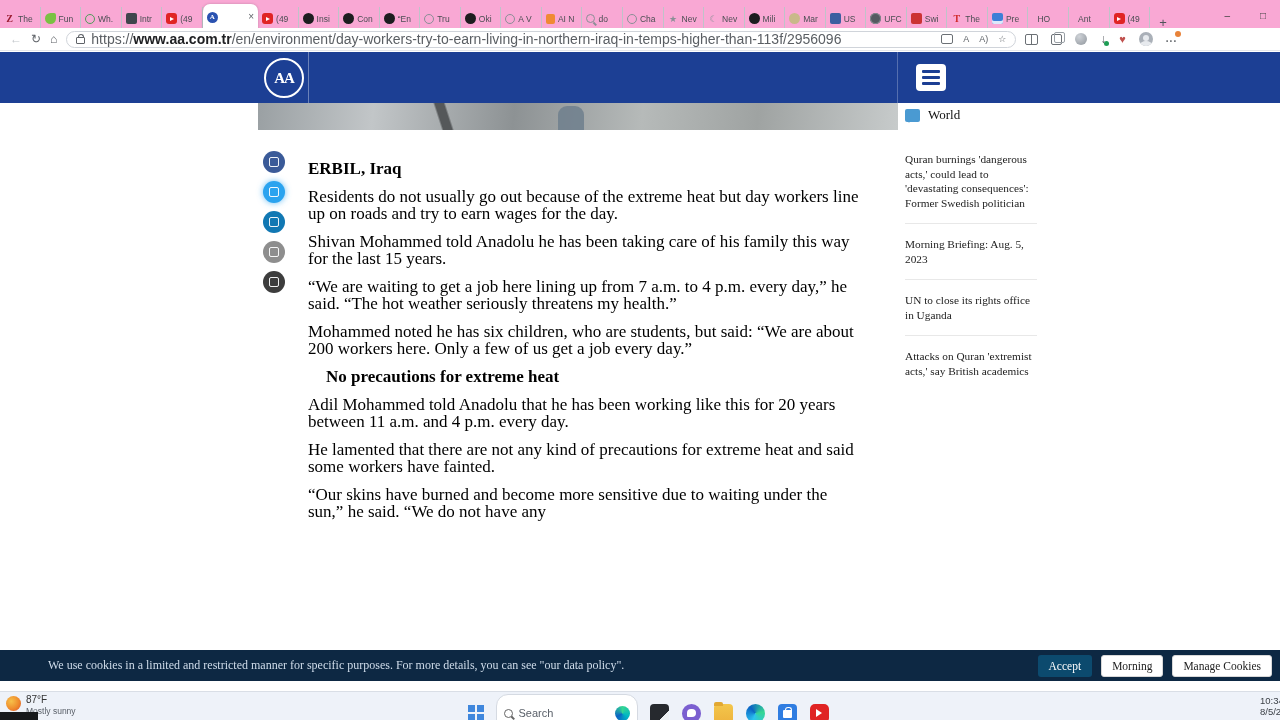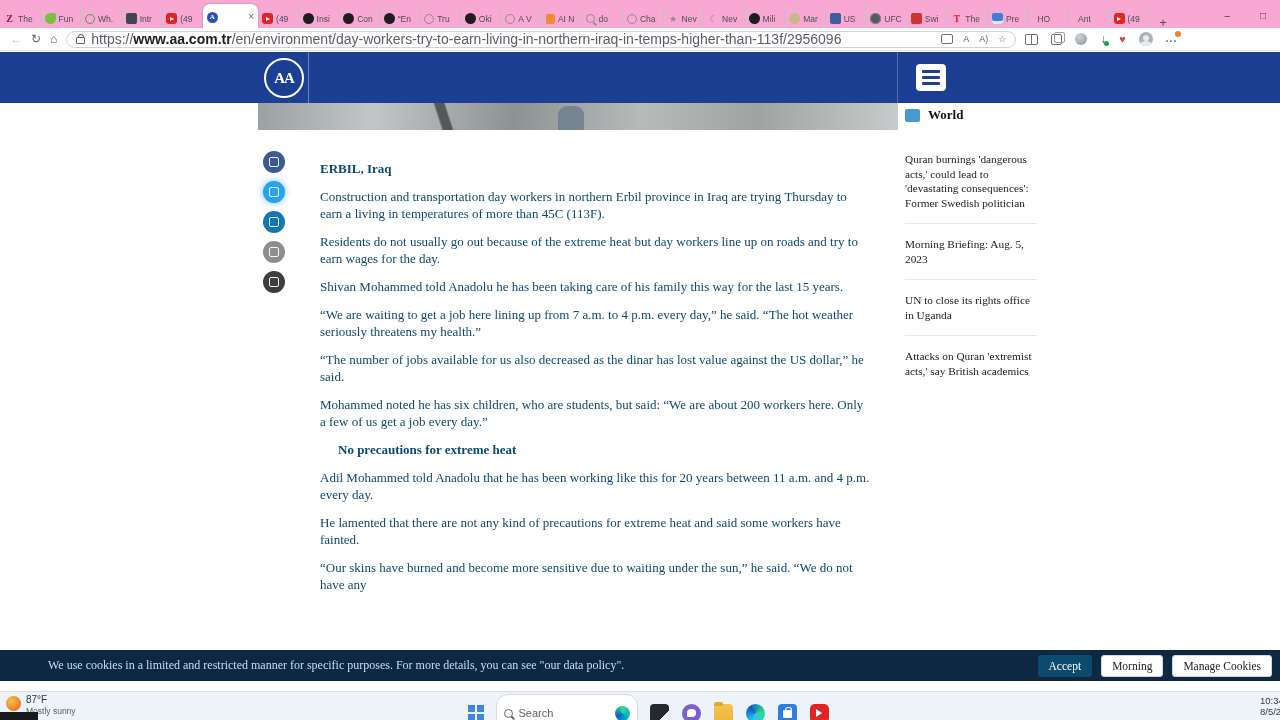--- a/index.html
+++ b/index.html
@@ -102,29 +102,29 @@
         background:#6e7f8d;border-radius:9px 9px 2px 2px;opacity:.85}
 
   
   .share{position:absolute;left:263px;top:151px;display:flex;flex-direction:column;gap:8px}
   .sbtn{width:22px;height:22px;border-radius:50%;display:flex;align-items:center;justify-content:center;cursor:pointer}
   .sbtn i{width:8px;height:8px;border:1.5px solid rgba(255,255,255,.92);border-radius:2px}
   .fb{background:#3a5a98}.tw{background:#2aa3ef;box-shadow:0 0 6px rgba(42,163,239,.7)}
   .li{background:#1178b3}.wa{background:#8e8e8e}.em{background:#3d3d3d}
 
   
-  .article{position:absolute;left:320px;top:160px;width:552px;font-family:"Liberation Serif",serif;
-           font-size:13px;line-height:17px;color:#0c4a6e}
+  .article{position:absolute;left:308px;top:160px;width:552px;font-family:"Liberation Serif",serif;
+           font-size:17px;line-height:17px;color:#000000}
   .dateline{font-weight:bold;margin:0 0 11px 0}
   .article p{margin:0 0 11px 0}
   .subhead{font-weight:bold;margin:0 0 11px 18px}
 
   
   .sidebar{position:absolute;left:905px;top:107px;width:132px;font-family:"Liberation Serif",serif}
-  .world{display:flex;gap:8px;align-items:center;font-weight:bold;font-size:13px;color:#111}
+  .world{display:flex;gap:8px;align-items:center;font-weight:normal;font-size:13px;color:#111}
   .world-icon{width:15px;height:13px;background:#4a9ad2;border-radius:2px;position:relative;flex:0 0 auto}
   .world-icon::after{content:"";position:absolute;left:2px;bottom:-5px;border:4px solid transparent;
         border-top:4px solid #4a9ad2;border-left-width:2px;border-right-width:2px}
   .side-list{margin-top:16px}
   .side-item{padding:13px 0;border-bottom:1px solid #e8e8e8;font-size:11.3px;line-height:14.5px;
         color:#222;cursor:pointer}
   .side-item:last-child{border-bottom:none}
 
   
   .cookie{position:absolute;left:0;top:650px;width:1280px;height:31px;background:#0d2843;
@@ -404,25 +404,23 @@
     </div>
   <div class="sbtn em">
       <i></i>
     </div>
 </div>
 
 <div class="article">
   <div class="dateline">ERBIL, Iraq</div>
   <div>
 
-  <p>Construction and transportation day workers in northern Erbil province in Iraq are trying Thursday to earn a living in temperatures of more than 45C (113F).</p>
       <p>Residents do not usually go out because of the extreme heat but day workers line up on roads and try to earn wages for the day.</p>
       <p>Shivan Mohammed told Anadolu he has been taking care of his family this way for the last 15 years.</p>
       <p>“We are waiting to get a job here lining up from 7 a.m. to 4 p.m. every day,” he said. “The hot weather seriously threatens my health.”</p>
-      <p>“The number of jobs available for us also decreased as the dinar has lost value against the US dollar,” he said.</p>
       <p>Mohammed noted he has six children, who are students, but said: “We are about 200 workers here. Only a few of us get a job every day.”</p>
     </div>
   <div class="subhead">No precautions for extreme heat</div>
   <div>
 
   <p>Adil Mohammed told Anadolu that he has been working like this for 20 years between 11 a.m. and 4 p.m. every day.</p>
       <p>He lamented that there are not any kind of precautions for extreme heat and said some workers have fainted.</p>
       <p>“Our skins have burned and become more sensitive due to waiting under the sun,” he said. “We do not have any</p>
     </div>
 </div>

